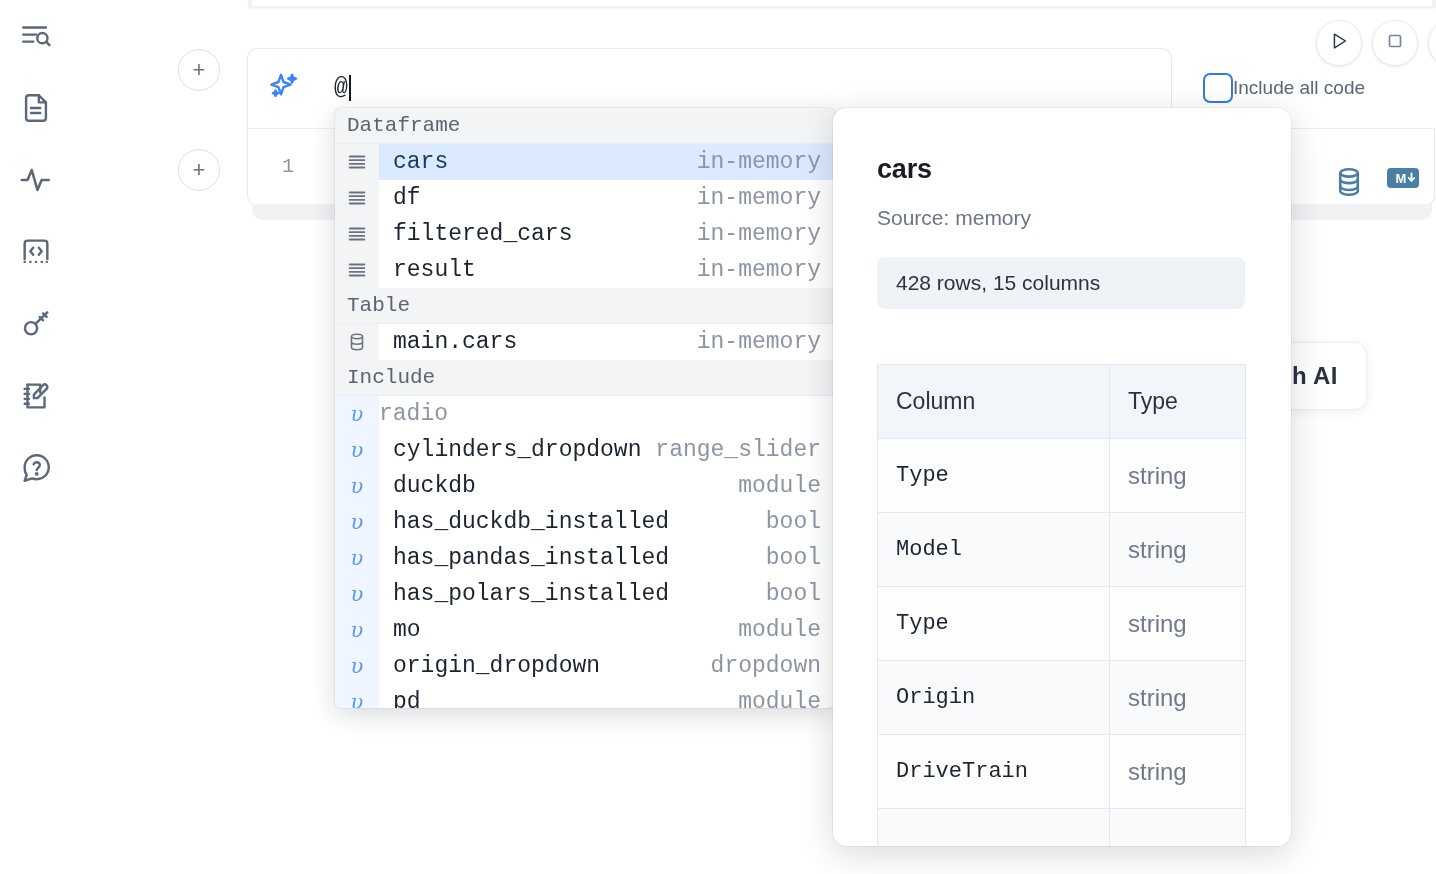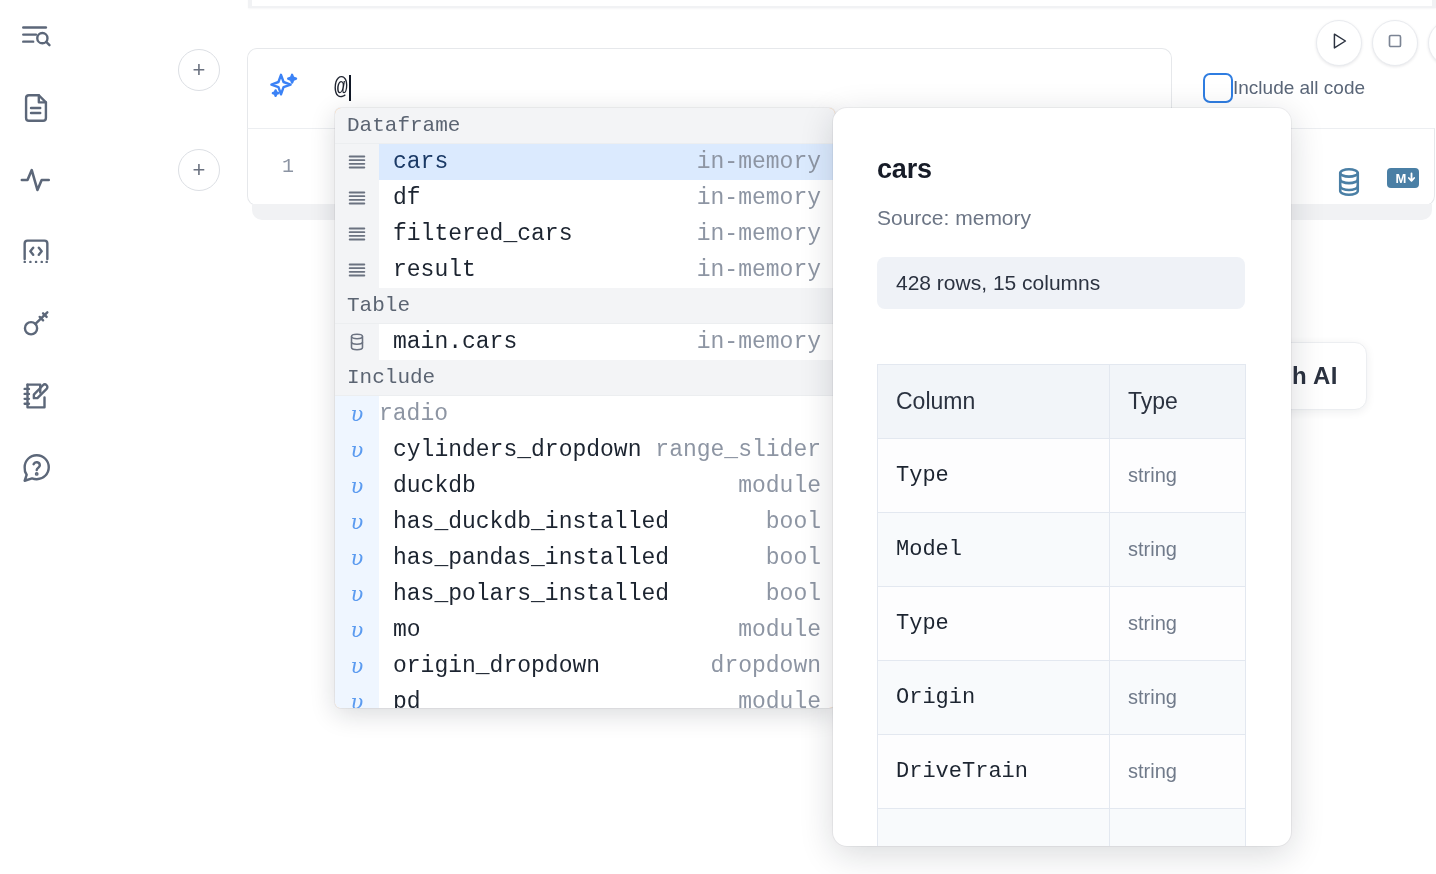--- a/index.html
+++ b/index.html
@@ -186,21 +186,21 @@
     padding-left:18px; vertical-align:middle;
   }
   .pv-table th{
     background:#f2f5f9; font-weight:400; font-size:23px; color:#2b3240;
   }
   .pv-table td.col{
     font-family:"Liberation Mono",monospace; font-size:22px; color:#1c2430;
     background:#fdfdfe;
   }
   .pv-table td.typ{
-    font-size:20px; color:#707a8a; background:#fdfdfe;
+    font-size:24px; color:#707a8a; background:#fdfdfe;
   }
   .pv-table tr:nth-child(even) td{ background:#f8fafc; }
   .pv-table col.c1{ width:232px; }
   .pv-table col.c2{ width:136px; }
 </style>
 </head>
 <body>
 
 <div class="root">
 

